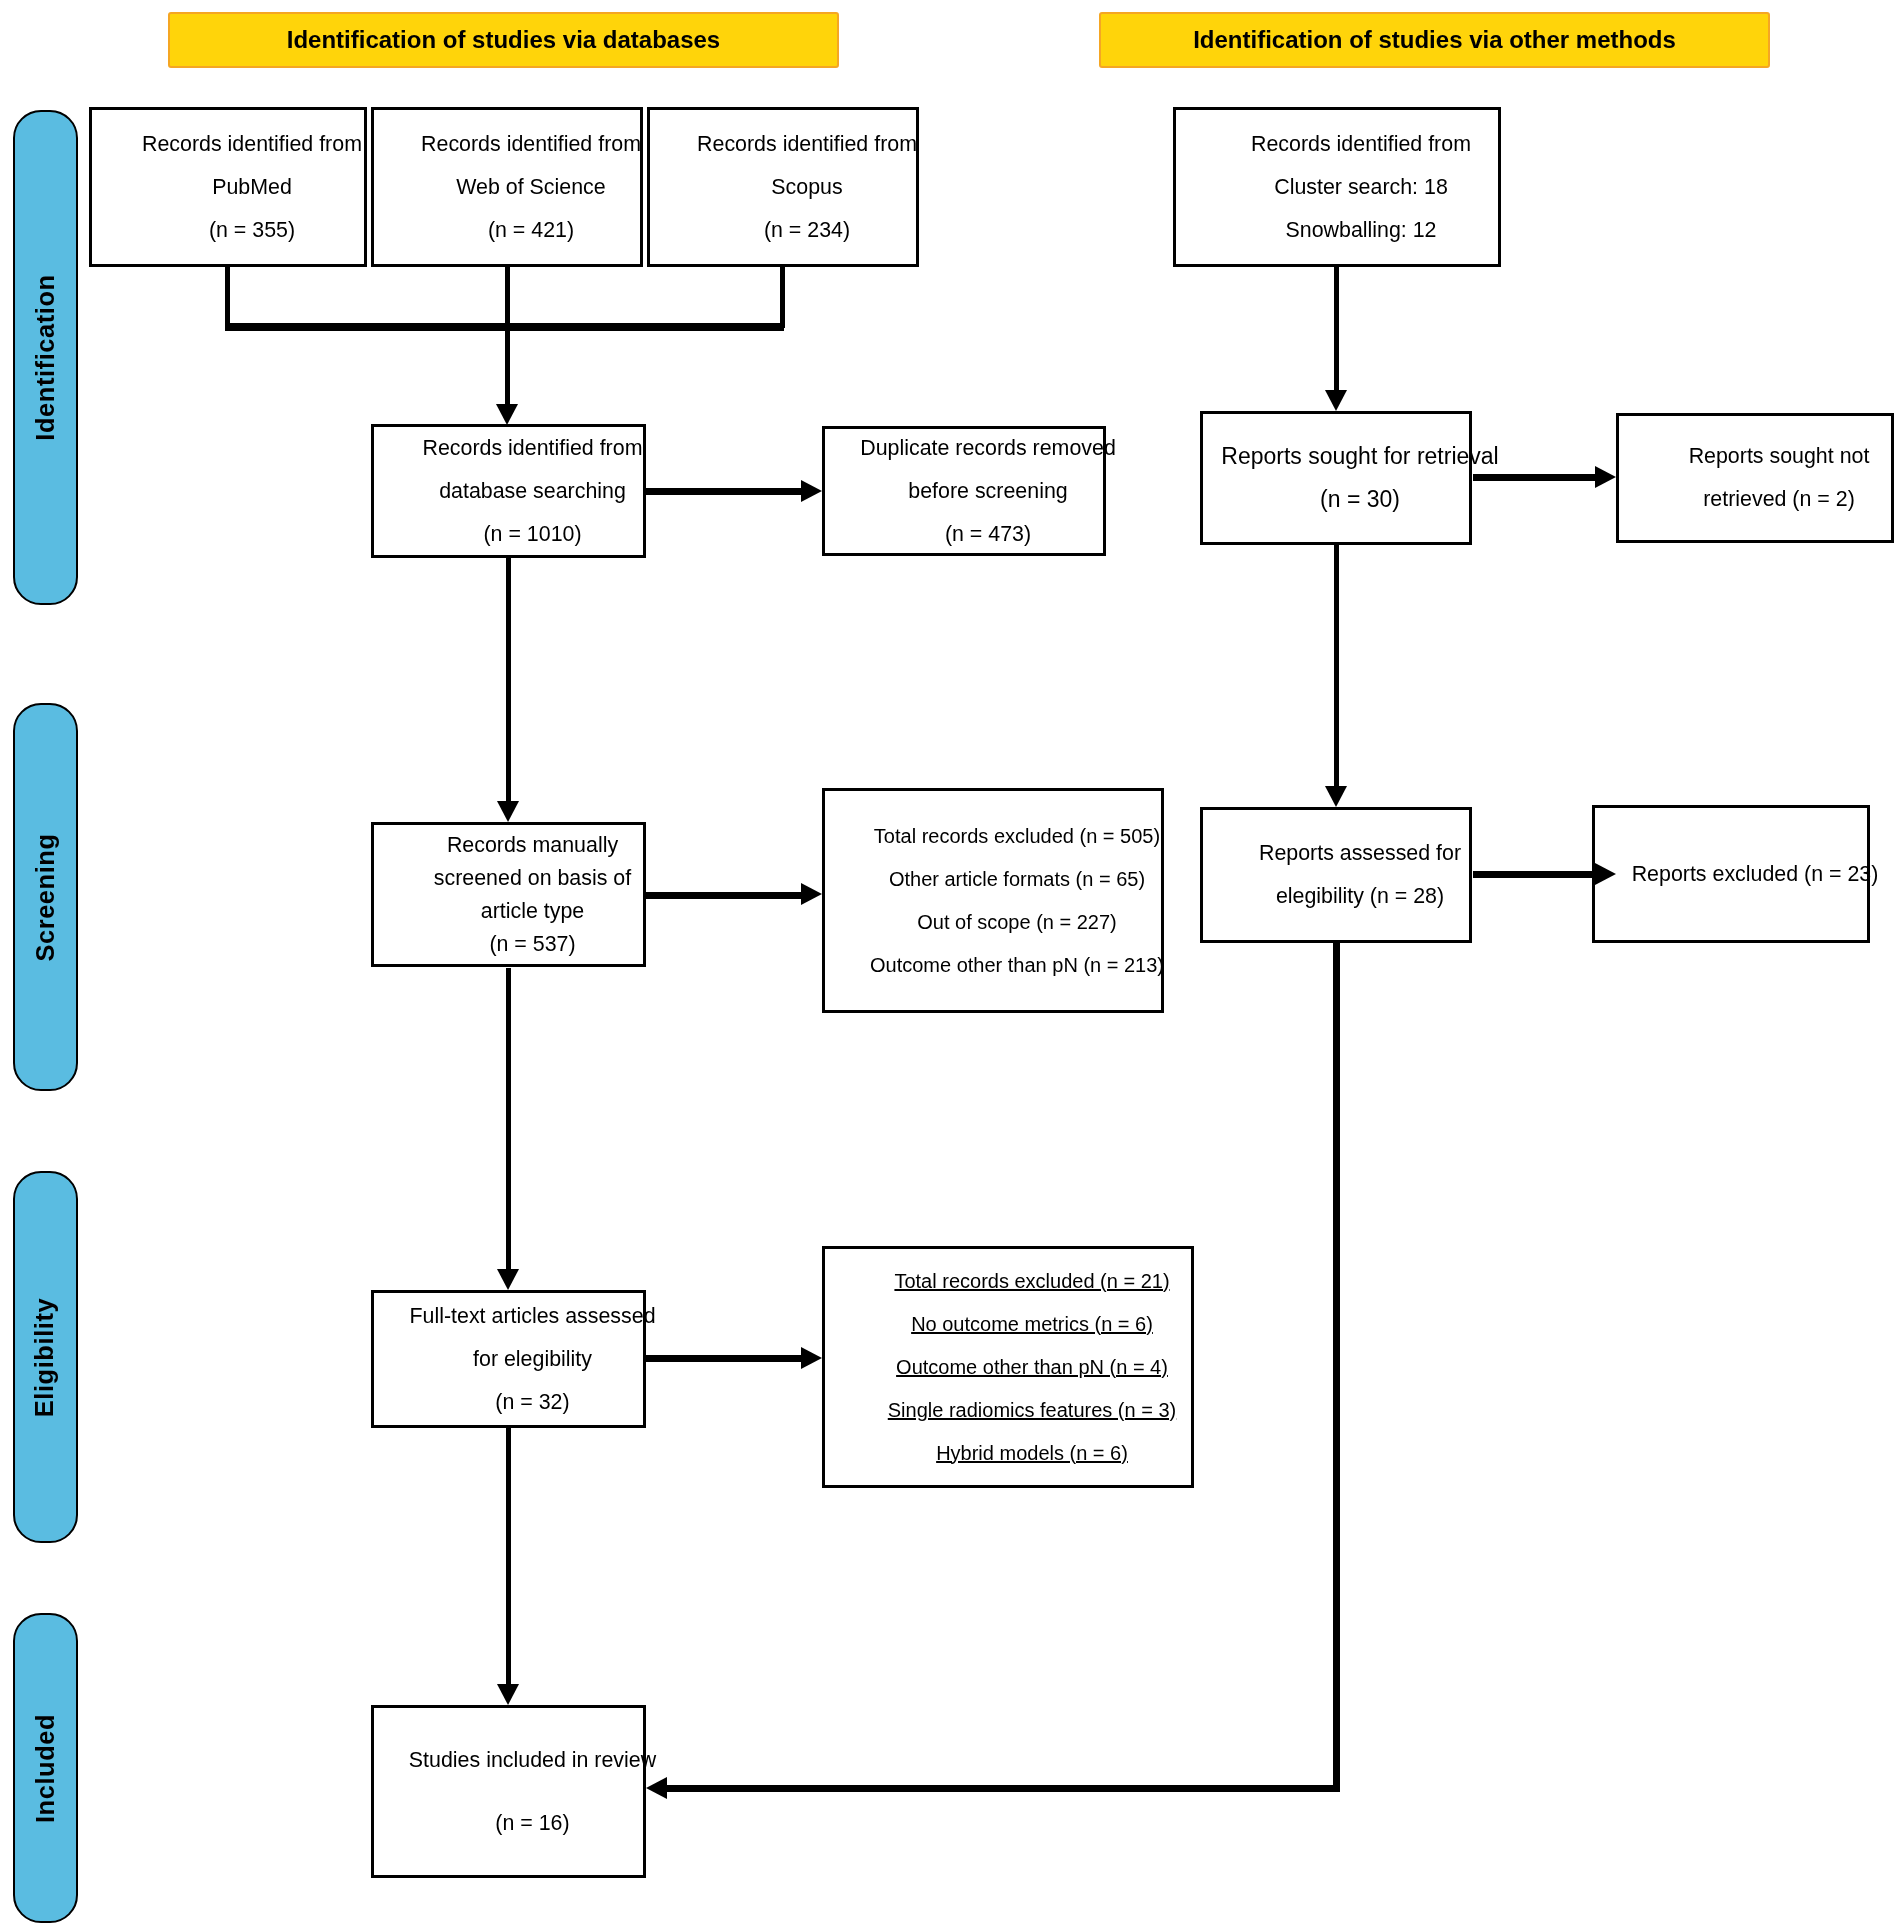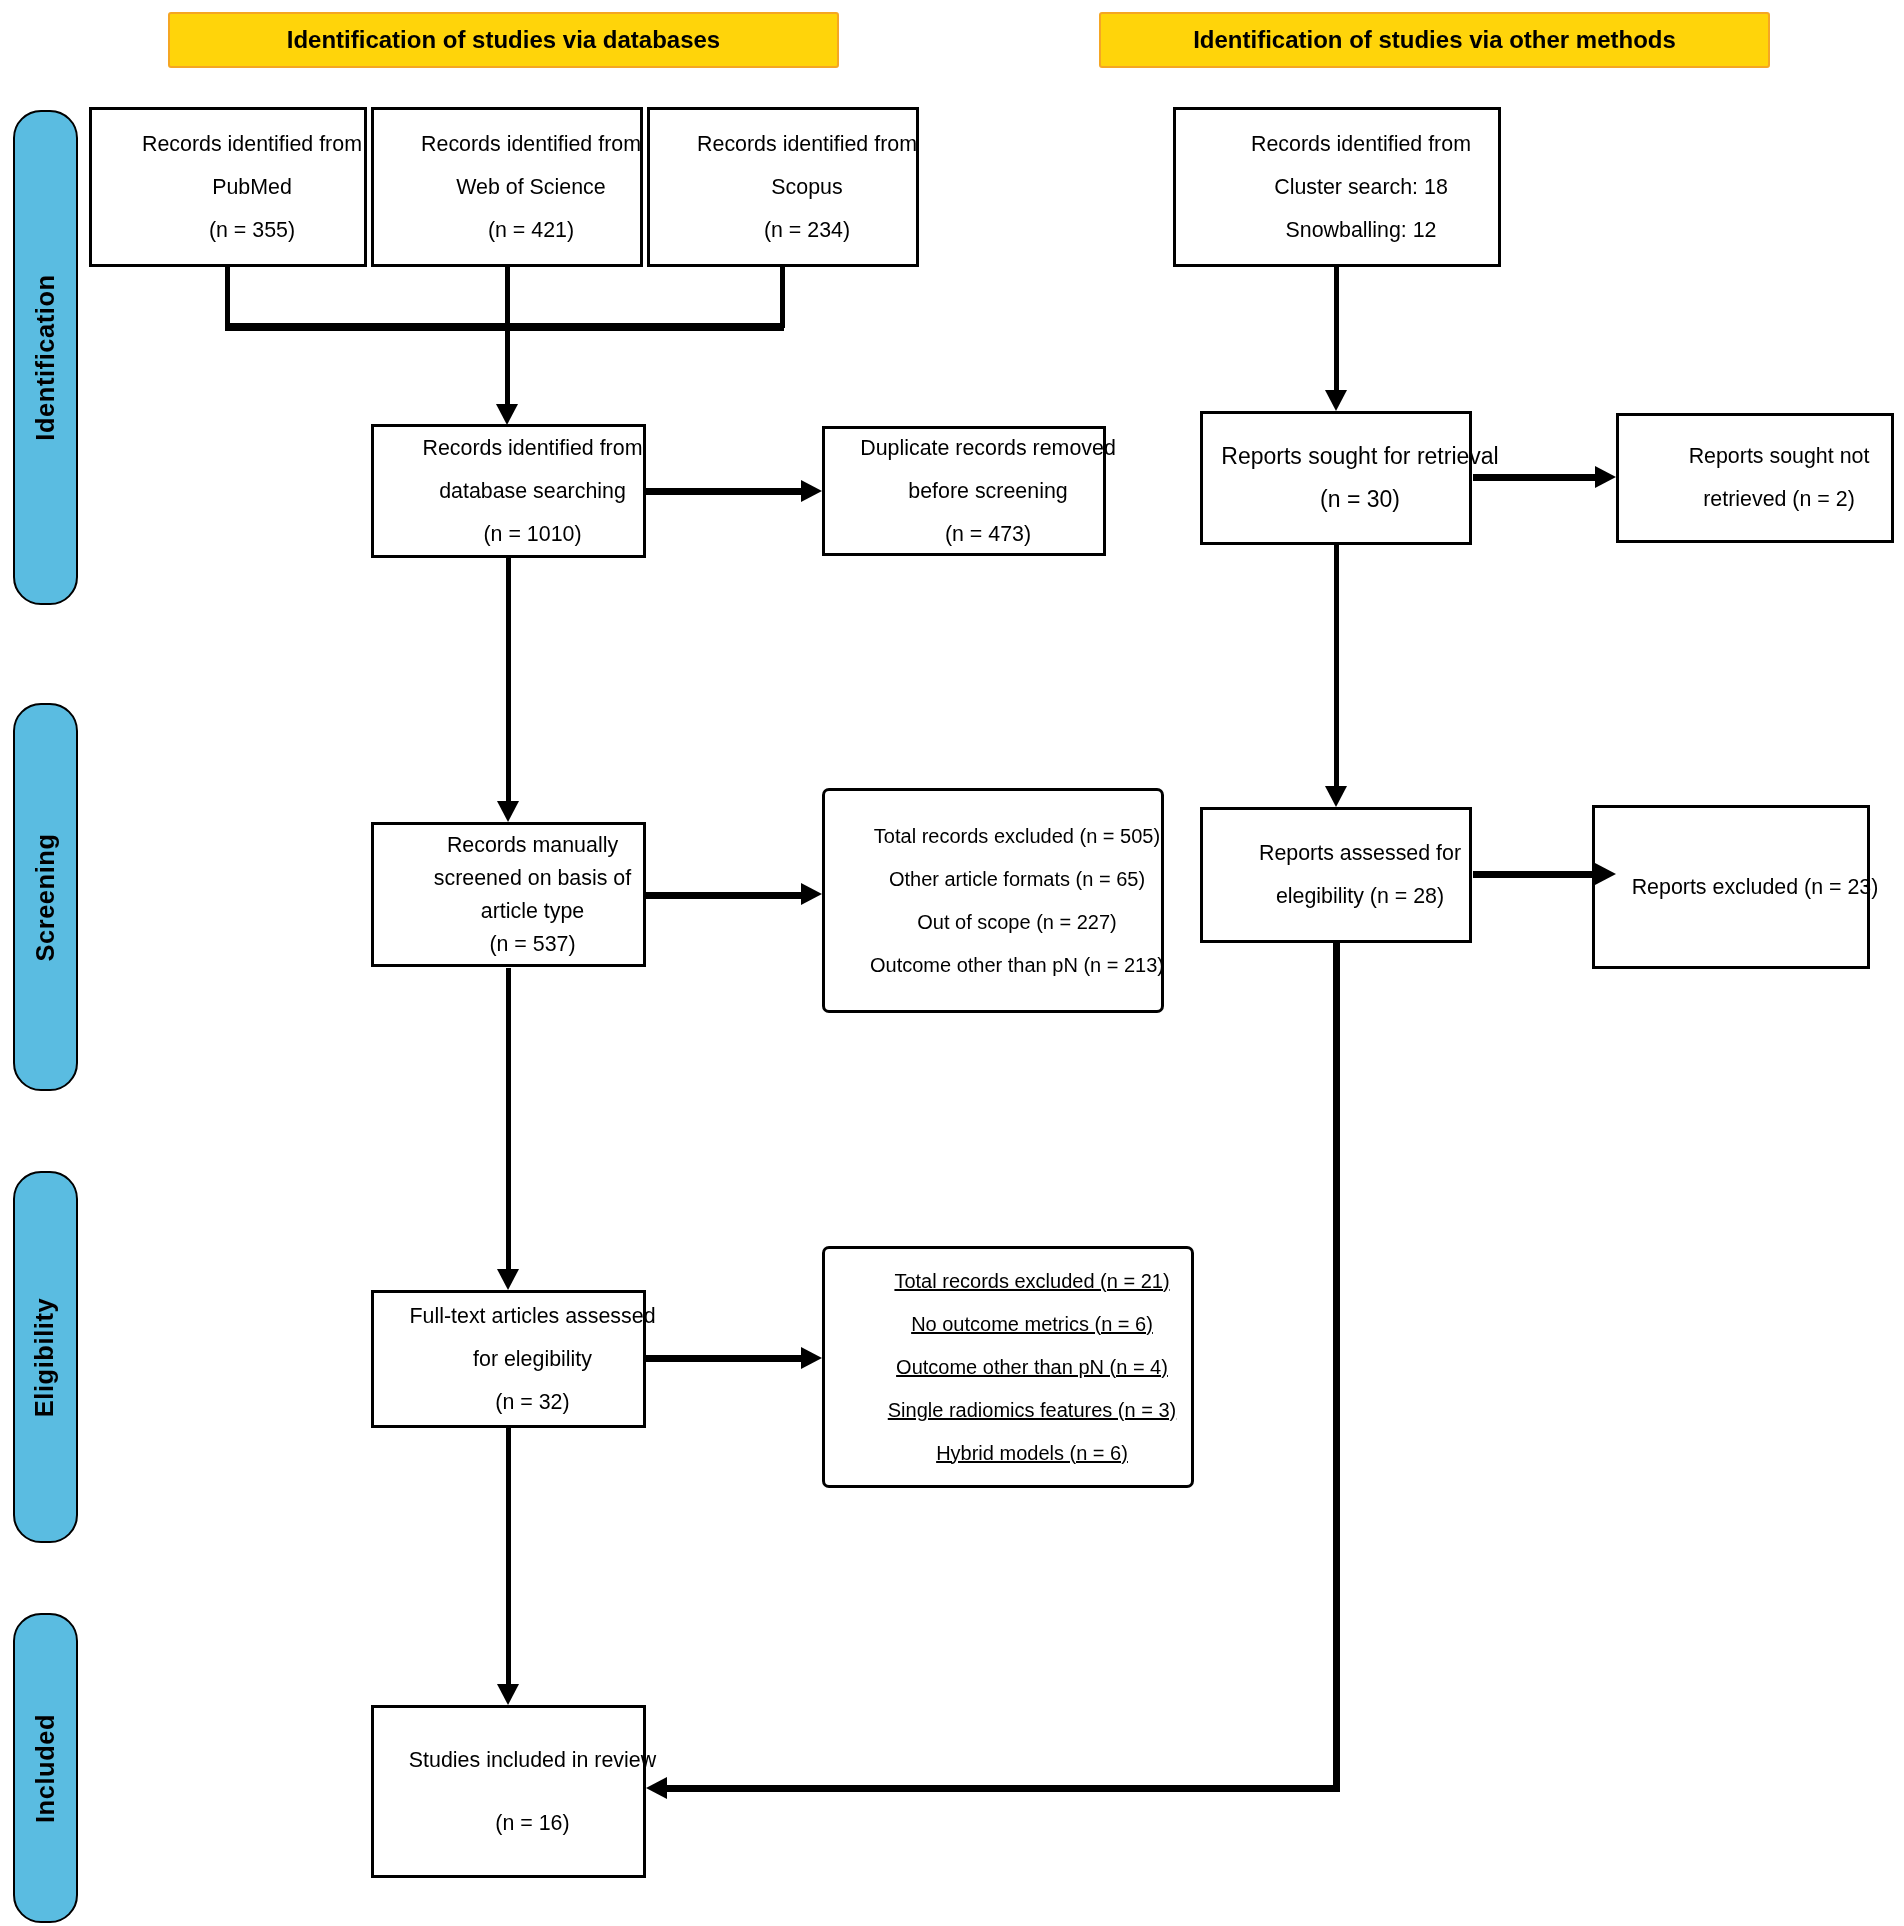--- a/index.html
+++ b/index.html
@@ -14,21 +14,21 @@
   .banner{position:absolute;height:56px;background:var(--banner-fill,#FFD40A);
           border:2.3px solid var(--banner-border,#F5A623);border-radius:3px;
           display:flex;align-items:center;justify-content:center;box-sizing:border-box;}
   .banner span{font-weight:bold;font-size:24px;}
   
   .box{position:absolute;background:#fff;border:3.5px solid #000;box-sizing:border-box;
        display:flex;flex-direction:column;align-items:center;justify-content:center;
        text-align:center;font-size:21.4px;line-height:43px;}
   .box .ln{white-space:nowrap;margin-left:48px;}
   .tight{line-height:33px;}
-  .fs35{font-size:20px;border-radius:7px;}
+  .fs35{font-size:20px;}
   .fs34{font-size:23px;}
   .lh110{line-height:63px;}
   
   .shaft{position:absolute;background:#000;}
   .ah-down{position:absolute;width:0;height:0;border-left:11.5px solid transparent;
            border-right:11.5px solid transparent;border-top:21px solid #000;}
   .ah-right{position:absolute;width:0;height:0;border-top:11.5px solid transparent;
             border-bottom:11.5px solid transparent;border-left:21px solid #000;}
   .ah-left{position:absolute;width:0;height:0;border-top:11.5px solid transparent;
            border-bottom:11.5px solid transparent;border-right:21px solid #000;}
@@ -130,21 +130,21 @@
     <div class="ln">Out of scope (n = 227)</div>
     <div class="ln">Outcome other than pN (n = 213)</div>
   </div>
   <div class="shaft" style="left:646px;top:892px;width:157px;height:7px;"></div>
   <div class="ah-right" style="left:801px;top:883px;"></div>
 
   <div class="box" style="left:1200px;top:807px;width:272px;height:136px;">
     <div class="ln">Reports assessed for</div>
     <div class="ln">elegibility (n = 28)</div>
   </div>
-  <div class="box" style="left:1592px;top:805px;width:278px;height:164px;">
+  <div class="box" style="left:1592px;top:805px;width:278px;height:138px;">
     <div class="ln">Reports excluded (n = 23)</div>
   </div>
   <div class="shaft" style="left:1473px;top:871px;width:124px;height:7px;"></div>
   <div class="ah-right" style="left:1595px;top:863px;"></div>
 
   <div class="shaft" style="left:506px;top:968px;width:4.6px;height:301px;"></div>
   <div class="ah-down" style="left:497px;top:1269px;"></div>
 
   <div class="box" style="left:371px;top:1290px;width:275px;height:138px;">
     <div class="ln">Full-text articles assessed</div>

